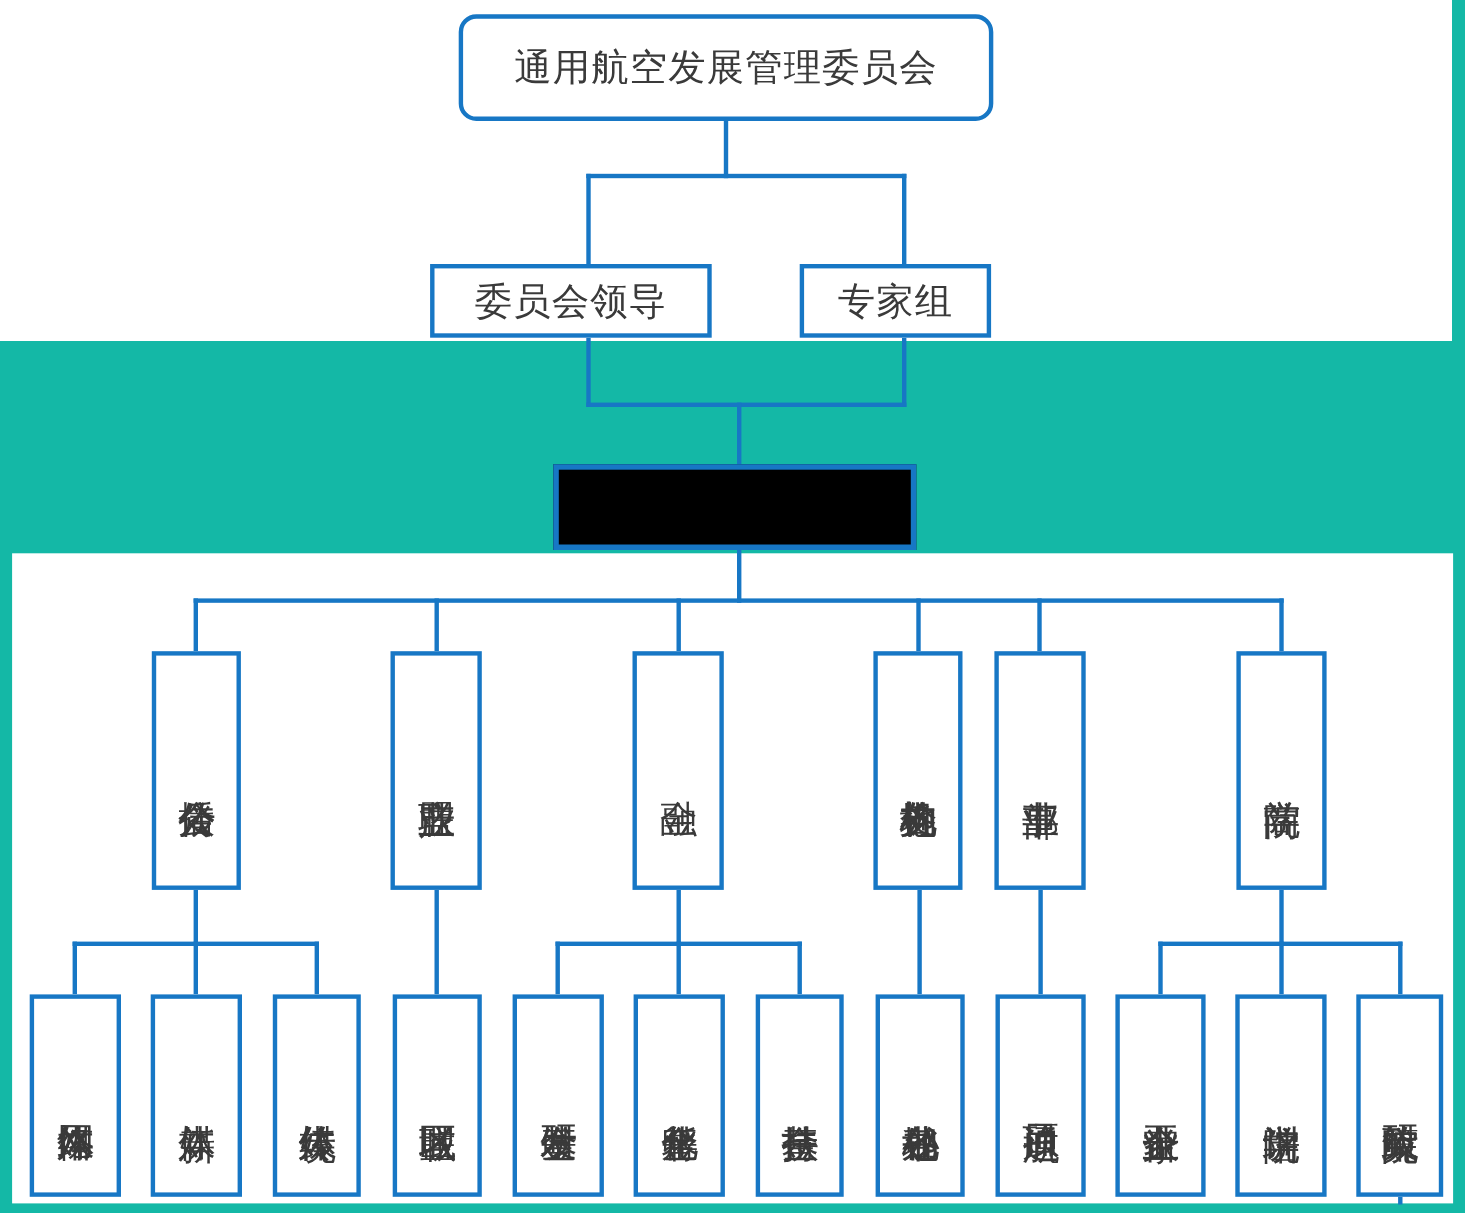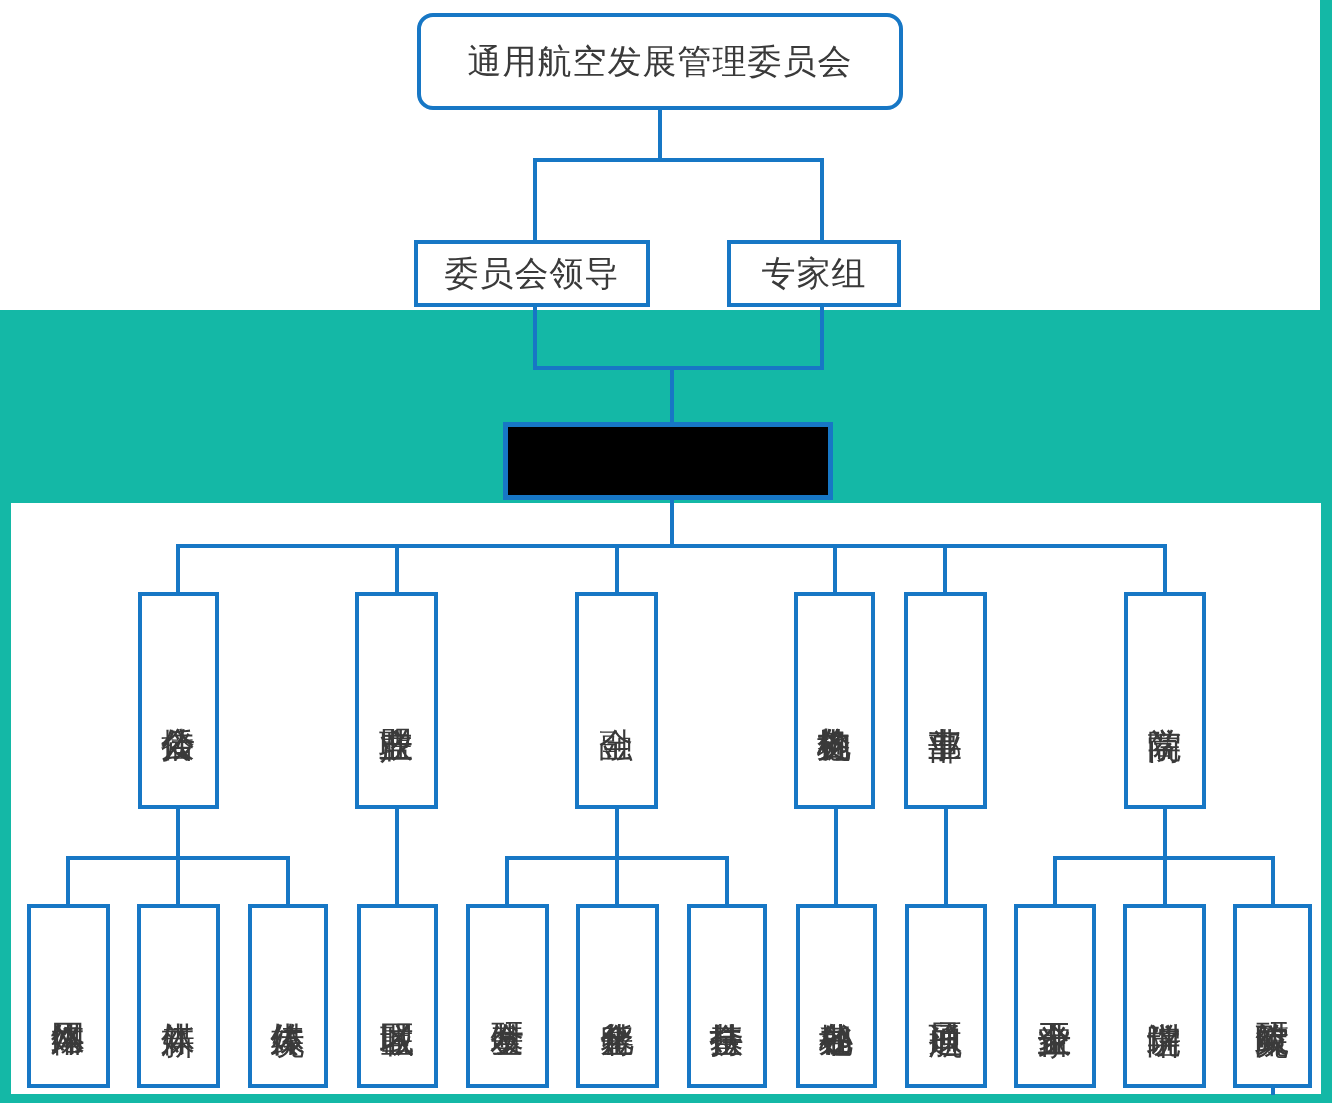--- a/index.html
+++ b/index.html
@@ -71,21 +71,21 @@
   <div class="cline" style="left:725px;top:856px;width:4px;height:48px;"></div>
   <div class="cline" style="left:1053px;top:856px;width:4px;height:48px;"></div>
   <div class="cline" style="left:1163px;top:856px;width:4px;height:48px;"></div>
   <div class="cline" style="left:1271px;top:856px;width:4px;height:48px;"></div>
   <div class="cline" style="left:1271px;top:1088px;width:4px;height:7px;"></div>
 
   <div class="obox rounded" style="left:417px;top:13px;width:486px;height:97px;">
     <span>通用航空发展管理委员会</span>
   </div>
 
-  <div class="obox" style="left:414px;top:240px;width:236px;height:67px;">
+  <div class="obox" style="left:391px;top:240px;width:256px;height:67px;">
     <span>委员会领导</span>
   </div>
   <div class="obox" style="left:727px;top:240px;width:174px;height:67px;">
     <span>专家组</span>
   </div>
 
   <div class="obox redacted" style="left:503px;top:422px;width:330px;height:78px;">
     <span></span>
   </div>
 

